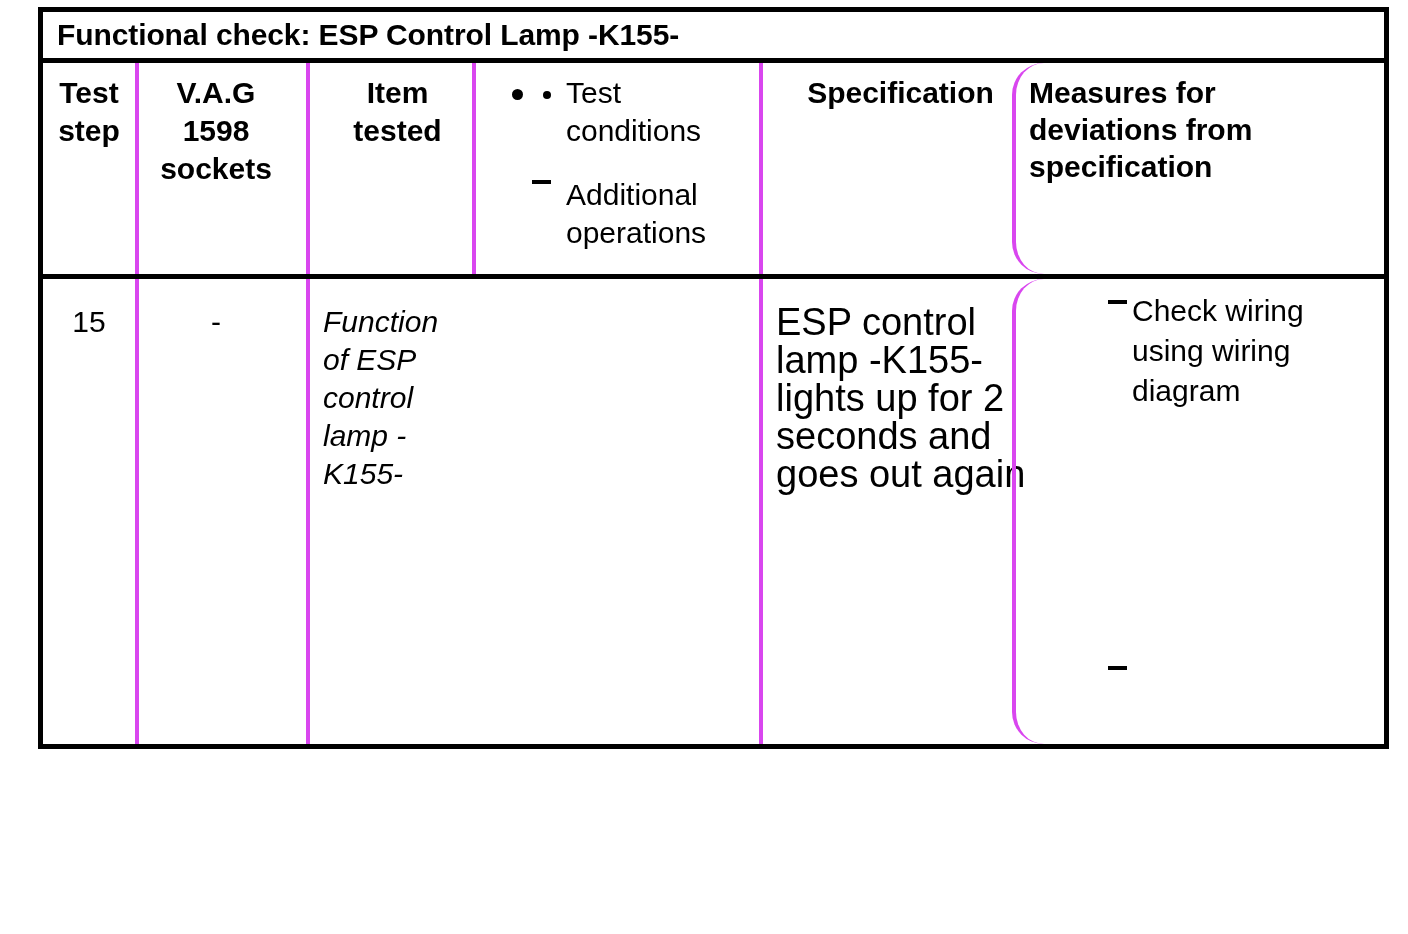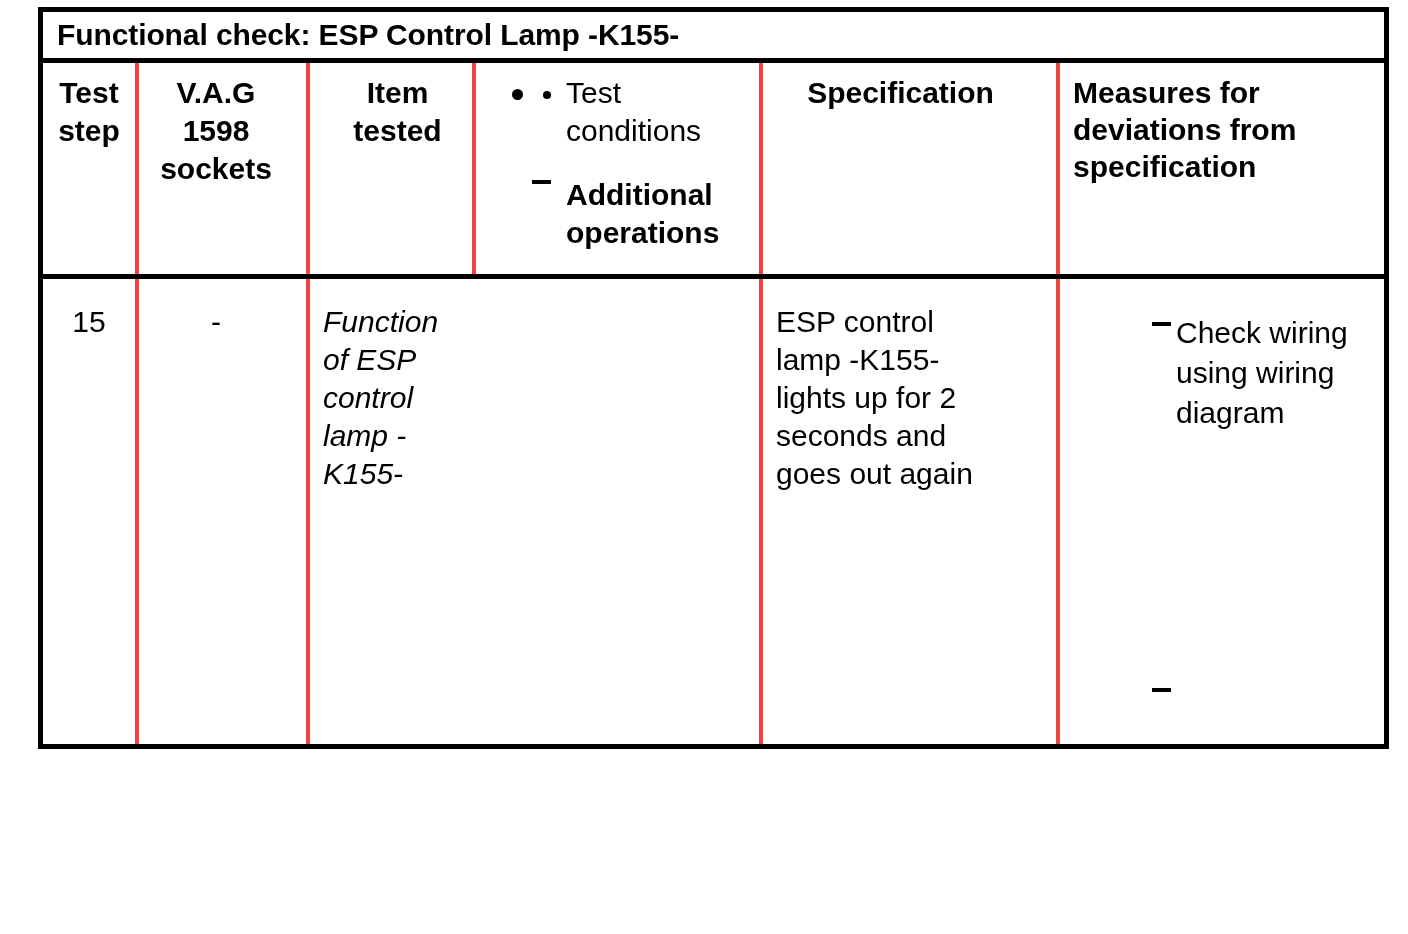--- a/index.html
+++ b/index.html
@@ -77,30 +77,30 @@
 
   
   .cell {
     position: absolute;
     top: 0;
     bottom: 0;
     box-sizing: border-box;
     overflow: hidden;
   }
   .cell.divider {
-    border-left: 4px solid #ef4444;
+    border-left: 4px solid #d946ef;
   }
 
   
   .col-1 { left: 0px;    width: 92px;  }
   .col-2 { left: 92px;   width: 158px; }
   .col-3 { left: 263px;  width: 179px; }
   .col-4 { left: 429px;  width: 287px; }
   .col-5 { left: 716px;  width: 279px; }
-  .col-6 { left: 1013px;  right: 0;     }
+  .col-6 { left: 969px;  right: 0; border-radius: 32px;     }
 
   .cell-inner {
     padding: 11px 8px 0 8px;
   }
 
   .txt {
     font-size: 30px;
     line-height: 38px;
   }
   .bold { font-weight: bold; }
@@ -111,21 +111,20 @@
   .body-pad  { padding-top: 24px; }
 
   
   .marker-block {
     position: relative;
     padding-left: 82px;
     margin: 0;
   }
   .marker-block.dash-block {
     padding-left: 82px;
-    font-weight: bold;
   }
 
   .big-bullet {
     position: absolute;
     left: 28px;
     top: 15px;
     width: 11px;
     height: 11px;
     border-radius: 50%;
     background: #000000;
@@ -165,21 +164,21 @@
   }
   .measure-block .dash-mark {
     left: 84px;
     top: 9px;
   }
   .measure-block .marker-text {
     line-height: 40px;
   }
 
   .spec-text {
-    font-size: 30px;
+    font-size: 38px;
     line-height: 38px;
     white-space: pre-line;
   }
 </style>
 </head>
 <body>
 
 <div id="page">
 
   <div class="table-frame">
@@ -274,21 +273,21 @@
         <div class="cell-inner body-pad" style="padding-left:13px;">
           <div class="spec-text">ESP control
 lamp -K155-
 lights up for 2
 seconds and
 goes out again</div>
         </div>
       </div>
 
       <div class="cell col-6 divider">
-        <div class="cell-inner body-pad" style="padding-top:34px;">
+        <div class="cell-inner body-pad" style="padding-top:12px;">
           <div class="measure-block">
             <span class="dash-mark"></span>
             <div class="marker-text">Check wiring
 using wiring
 diagram</div>
           </div>
           <div class="gap-lg"></div>
           <div class="measure-block">
             <span class="dash-mark"></span>
           </div>

